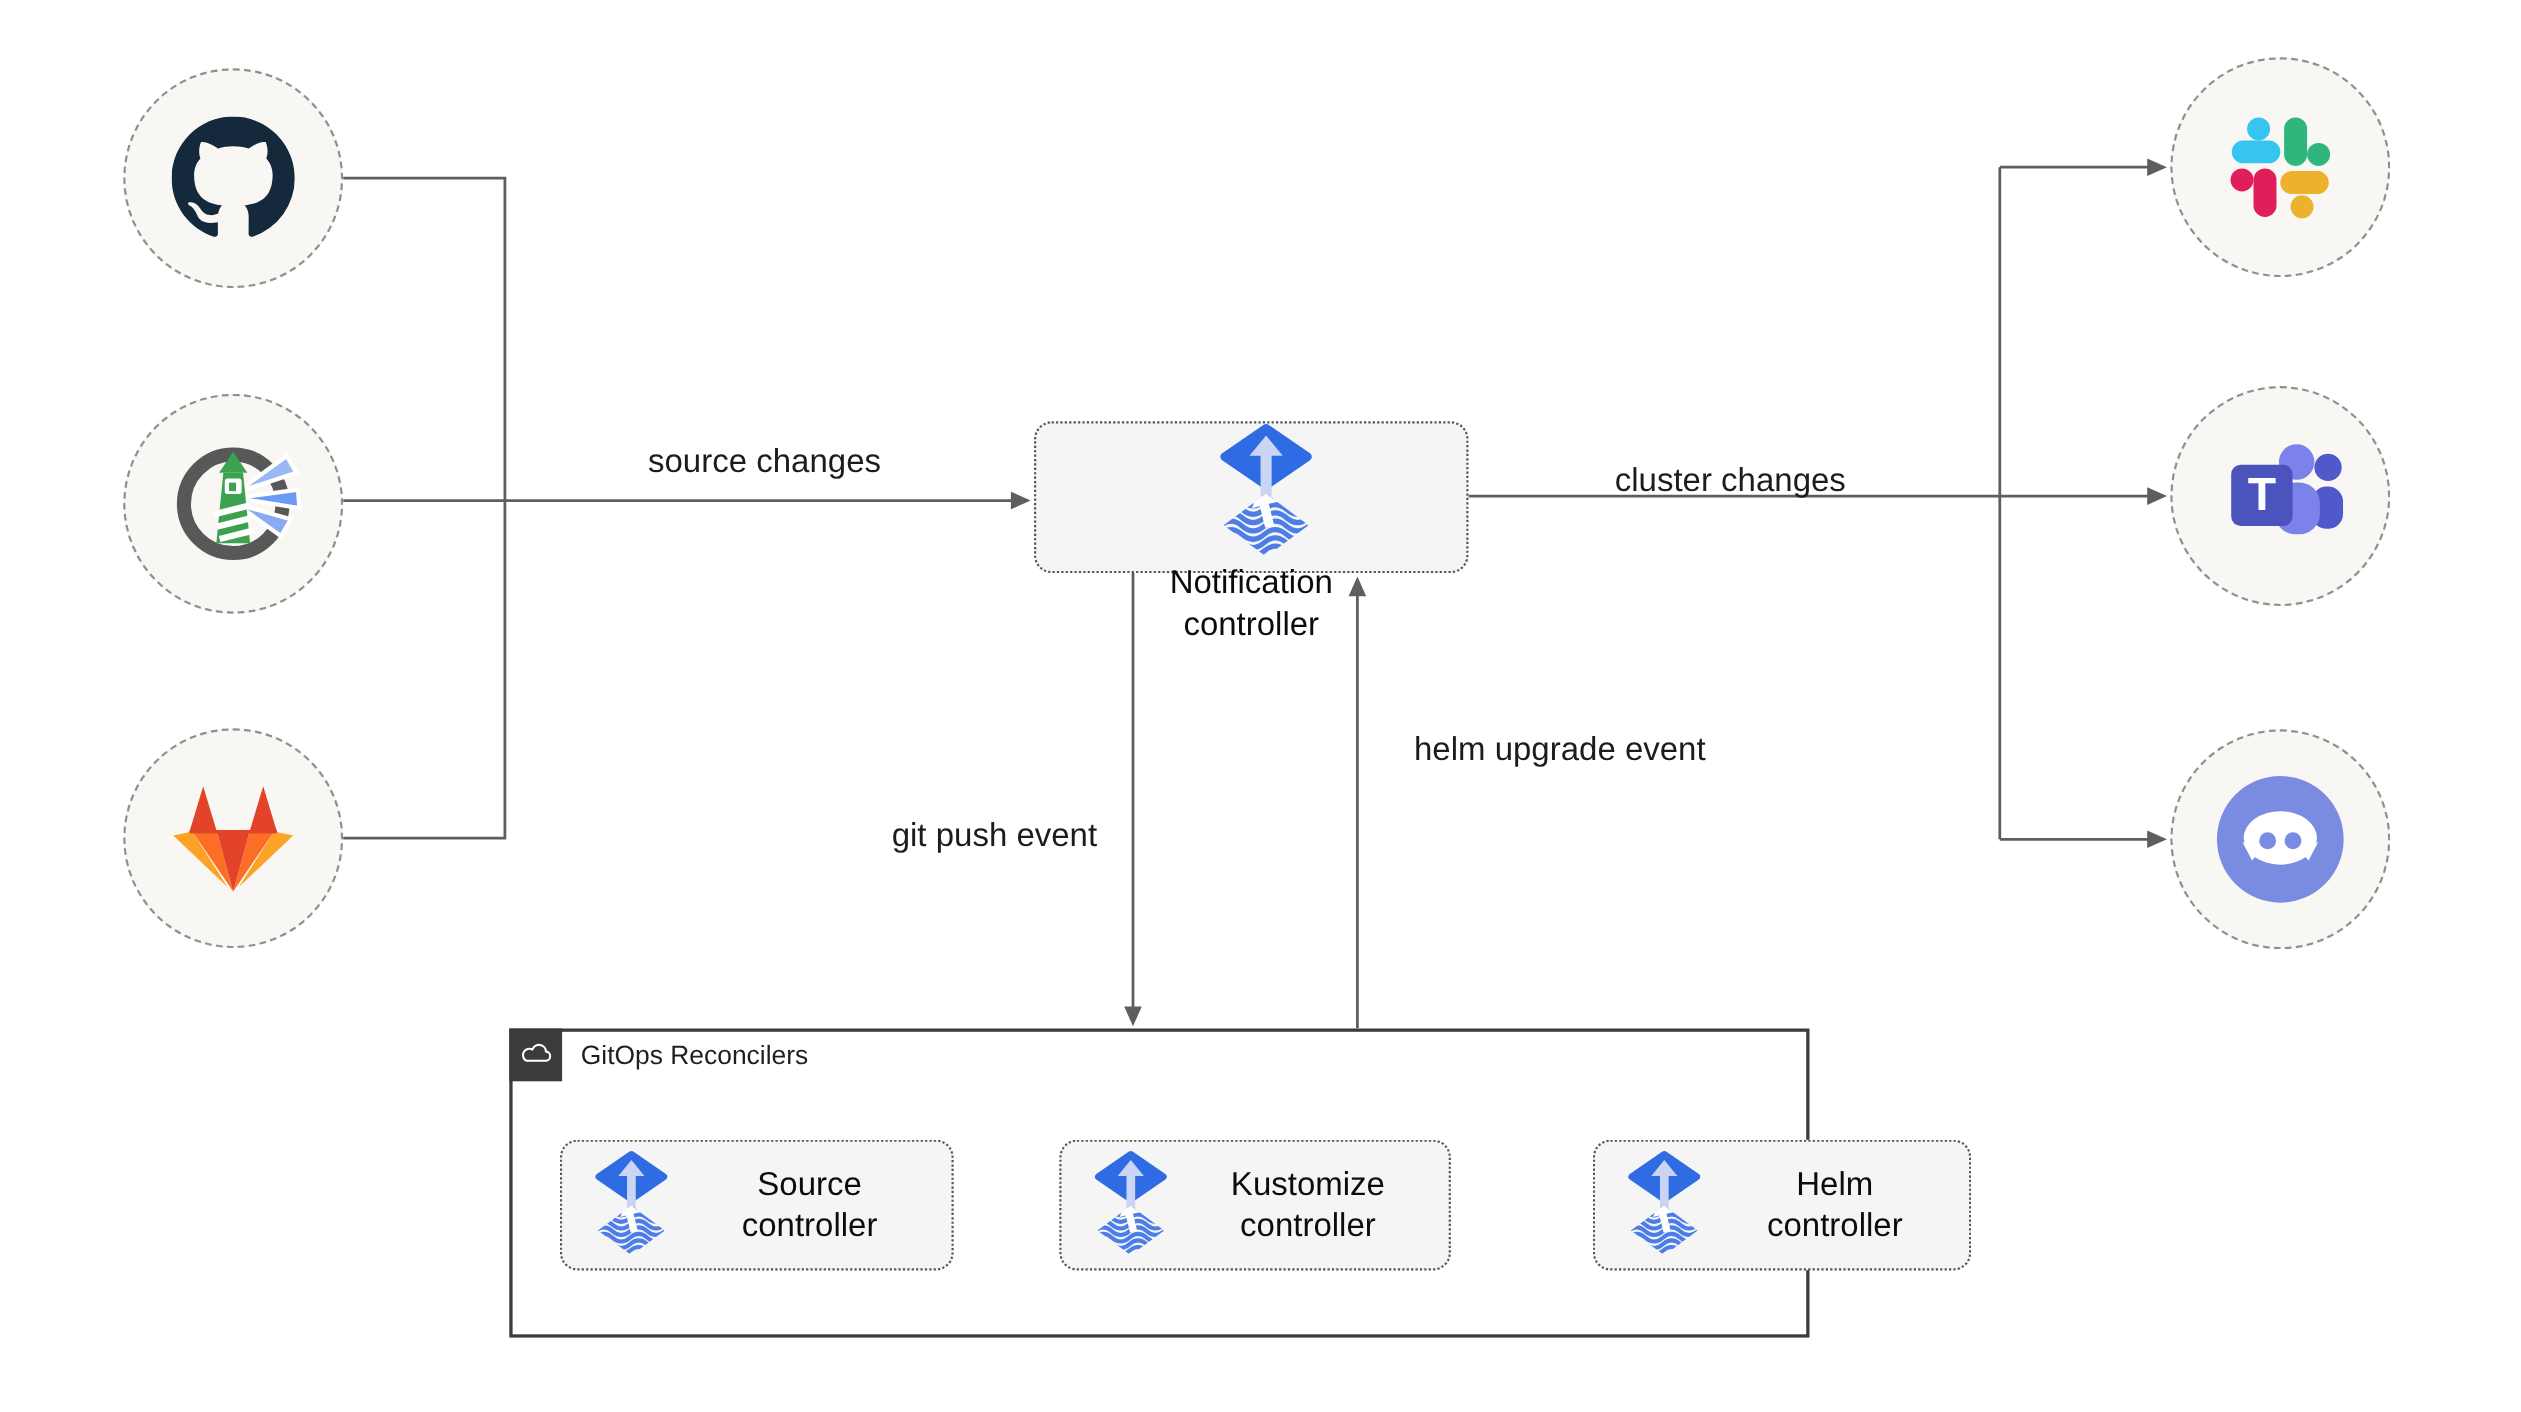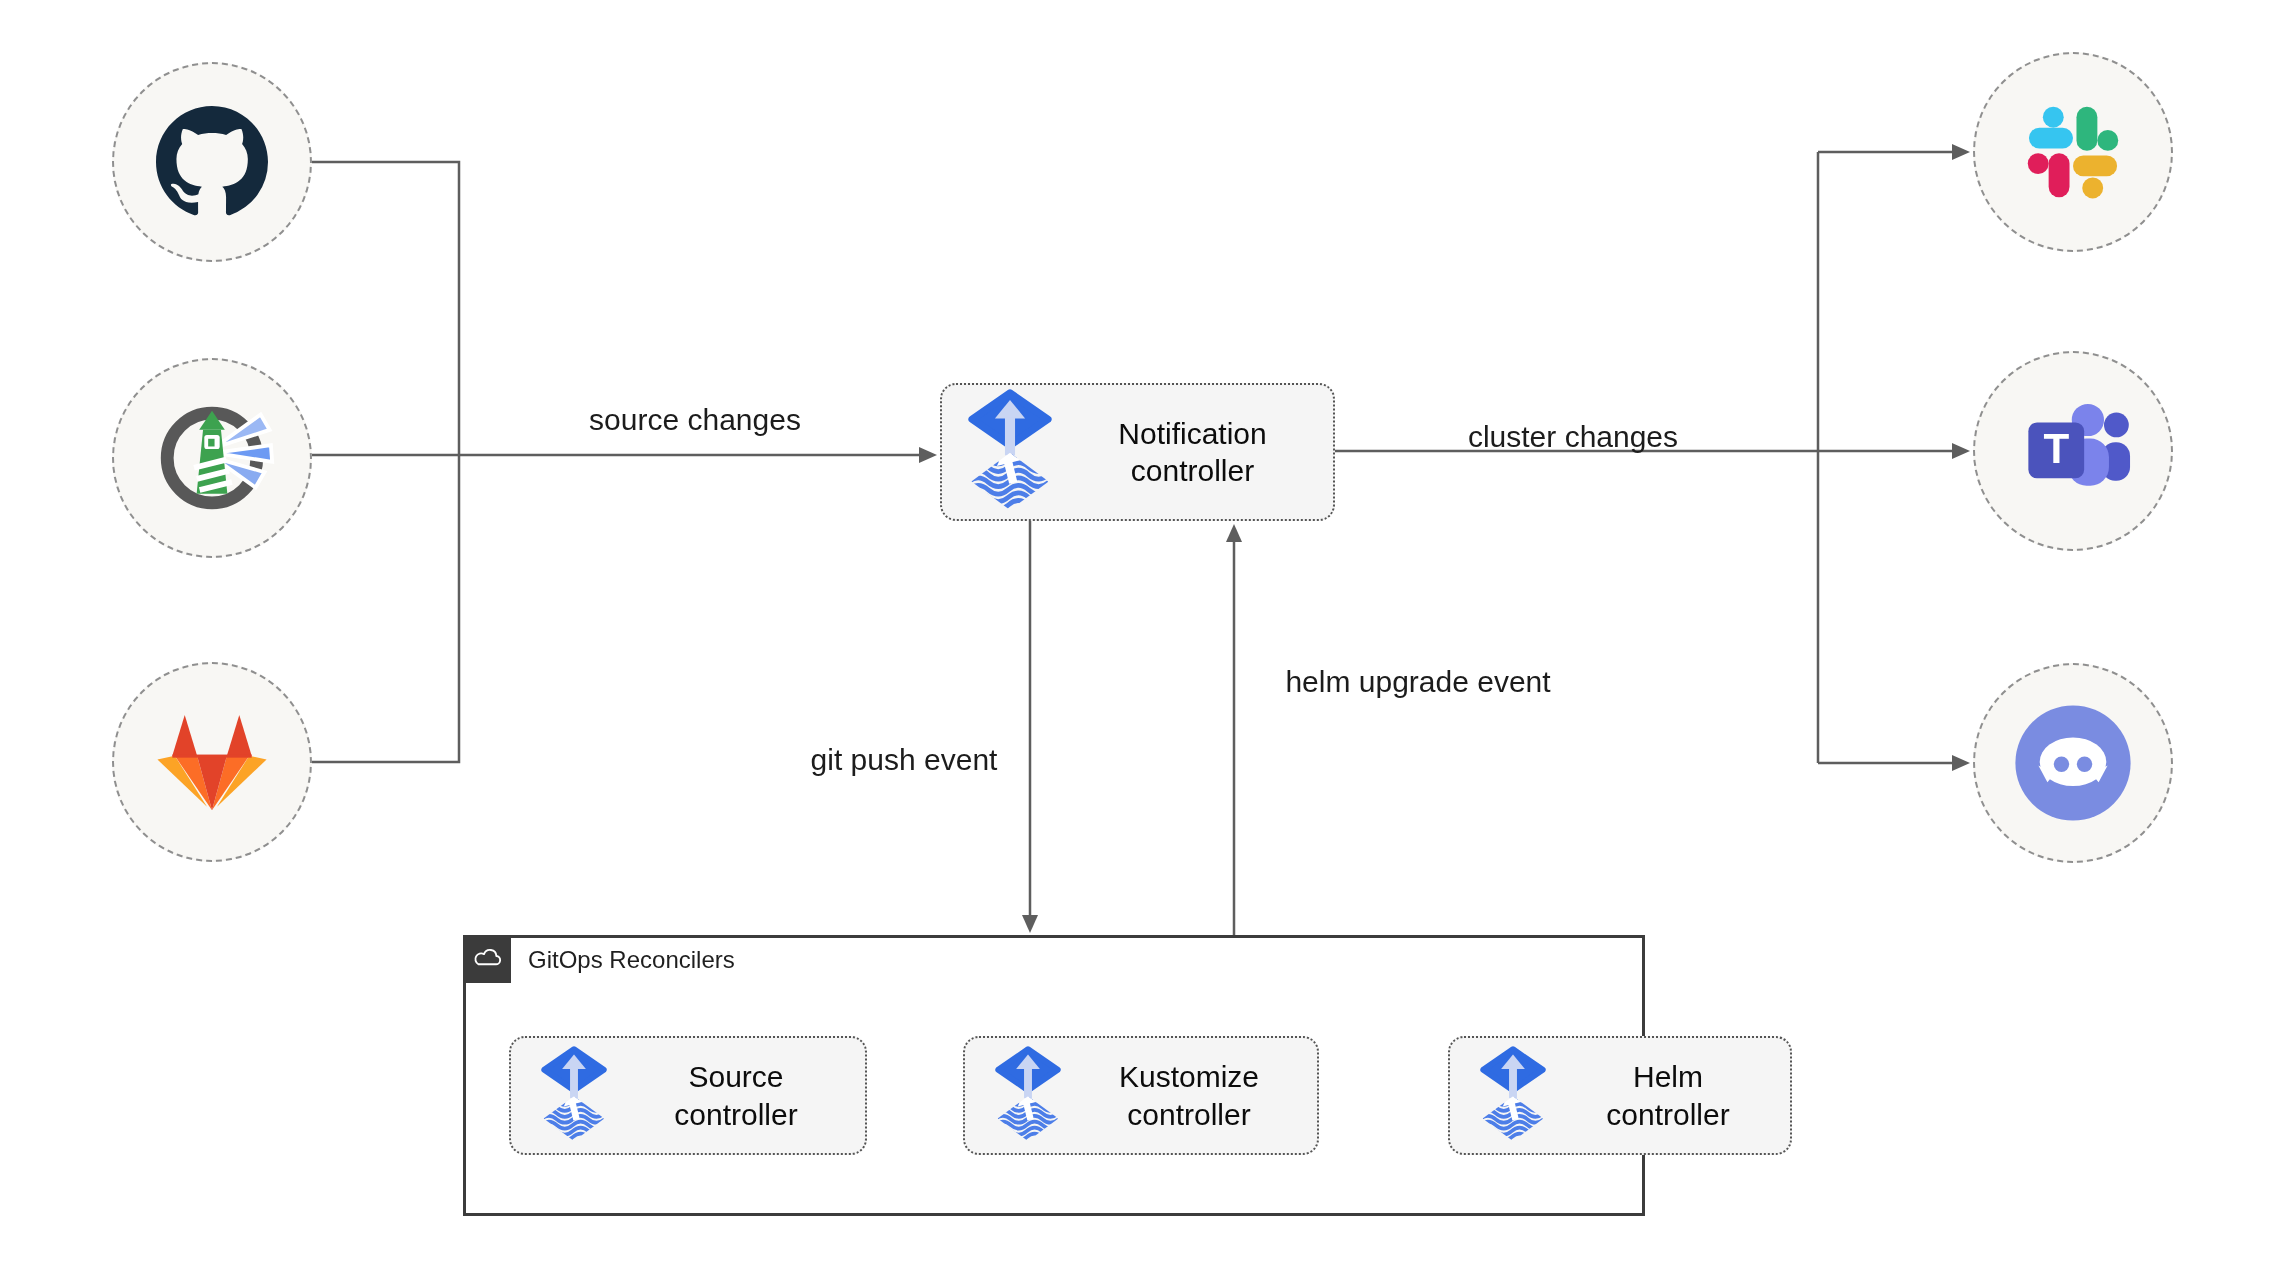--- a/index.html
+++ b/index.html
@@ -123,21 +123,21 @@
       <polygon points="94,43 80,40 54,81" fill="#fca326"></polygon>
       <polygon points="20,40 38,40 50,84" fill="#fc6d26"></polygon>
       <polygon points="80,40 62,40 50,84" fill="#fc6d26"></polygon>
       <polygon points="38,40 62,40 50,84" fill="#e24329"></polygon>
       <polygon points="28,7 38,40 18,40" fill="#e24329"></polygon>
       <polygon points="72,7 62,40 82,40" fill="#e24329"></polygon>
       <rect x="18" y="39" width="64" height="2.5" fill="#e24329"></rect>
     </svg>
   </div>
 
-  <div class="card" style="left:940px;top:383px;width:395px;height:138px;">
+  <div class="card" style="left:940px;top:383px;width:395px;height:138px;flex-direction:column;">
     <svg class="flux" width="84" height="126" viewBox="0 0 100 150" style="margin-left:26px;">
       <use href="#flux-sym"></use>
     </svg>
     <div class="label-wrap">
       <div class="label-inner">Notification controller</div>
     </div>
   </div>
 
   <div class="edge-label" style="left:695px;top:420px;">source changes</div>
   <div class="edge-label" style="left:1573px;top:437px;">cluster changes</div>

